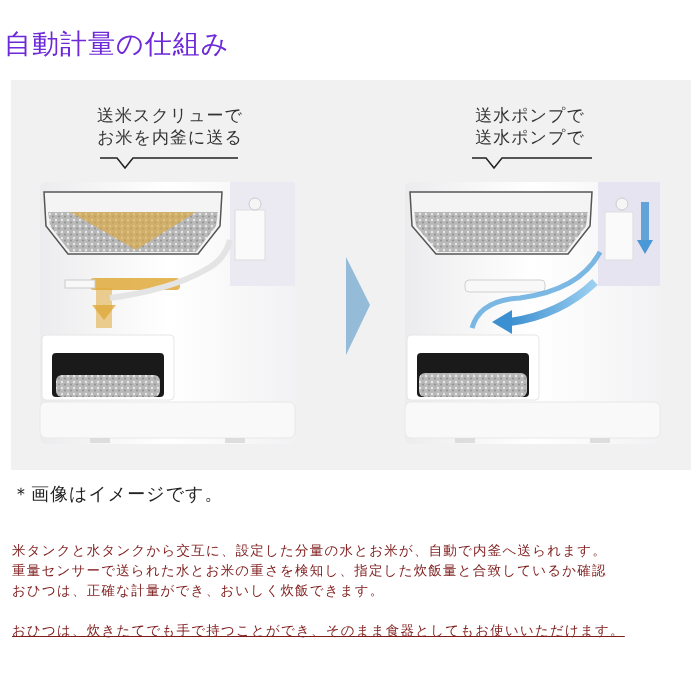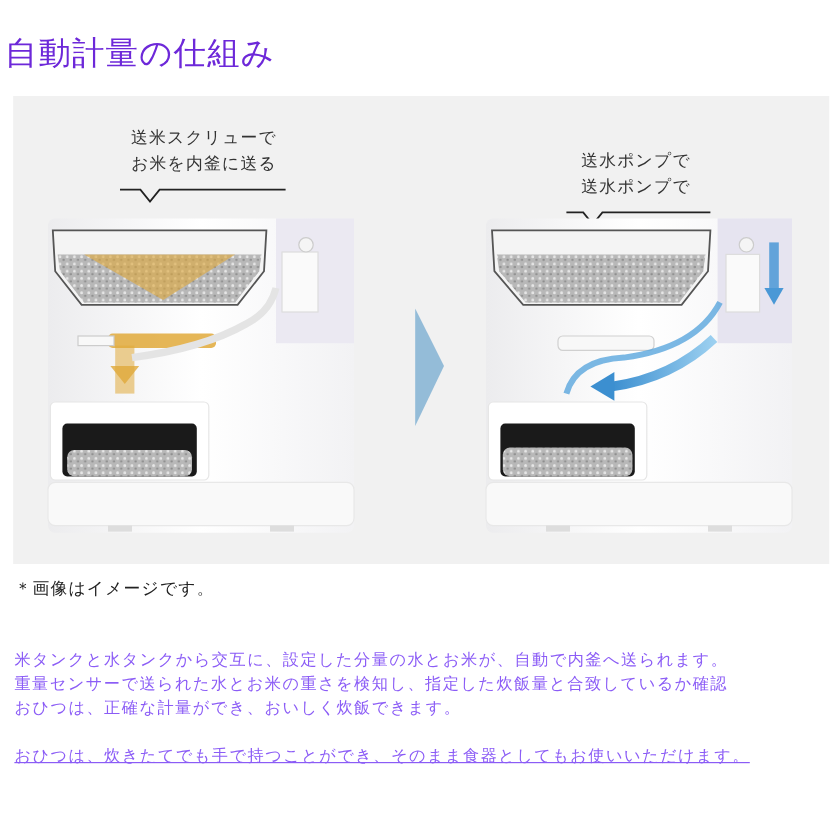--- a/index.html
+++ b/index.html
@@ -8,52 +8,52 @@
 
   .title {
     position: absolute; left: 4px; top: 26px;
     font-size: 27px; letter-spacing: 1px; color: #6d28d9; font-weight: normal;
   }
   .panel {
     position: absolute; left: 11px; top: 80px; width: 680px; height: 390px;
     background: #f1f1f1;
   }
   .callout {
-    position: absolute; text-align: center; font-size: 14px; line-height: 22px; color: #333;
+    position: absolute; text-align: center; font-size: 17px; line-height: 22px; color: #333;
     letter-spacing: 1px;
   }
   .callout .line {
     position: absolute; height: 20px; left: 0; right: 0;
   }
   .machine { position: absolute; }
   .arrow-between { position: absolute; left: 345px; top: 257px; }
   .note {
-    position: absolute; left: 12px; top: 482px; font-size: 14px; color: #222; letter-spacing: 1px;
+    position: absolute; left: 12px; top: 482px; font-size: 18px; color: #222; letter-spacing: 1px;
   }
   .desc {
-    position: absolute; left: 12px; font-size: 13.5px; line-height: 20px; color: #8b5cf6; letter-spacing: 1.2px;
+    position: absolute; left: 12px; font-size: 13.5px; line-height: 20px; color: #7f1d1d; letter-spacing: 1.2px;
     white-space: nowrap;
   }
 </style>
 </head>
 <body>
 
 <h1 class="title">自動計量の仕組み</h1>
 
 <div class="panel"></div>
 
 <div class="callout" style="left:80px; top:104px; width:180px;">
   <div>送米スクリューで</div>
   <div>お米を内釜に送る</div>
   <svg class="line" style="top:50px;" width="180" height="20" viewBox="0 0 180 20">
     <polyline points="20,4 37,4 45,14 53,4 158,4" fill="none" stroke="#222" stroke-width="1.5"></polyline>
   </svg>
 </div>
 
-<div class="callout" style="left:440px; top:104px; width:180px;margin-top:19px;">
+<div class="callout" style="left:440px; top:104px; width:180px;">
   <div>送水ポンプで</div>
   <div>送水ポンプで</div>
   <svg class="line" style="top:50px;" width="180" height="20" viewBox="0 0 180 20">
     <polyline points="32,4 46,4 54,14 62,4 152,4" fill="none" stroke="#222" stroke-width="1.5"></polyline>
   </svg>
 </div>
 
 <svg class="machine" style="left:30px; top:170px;" width="280" height="290" viewBox="0 0 280 290">
   <defs>
     <linearGradient id="bodyL" x1="0" x2="1">

